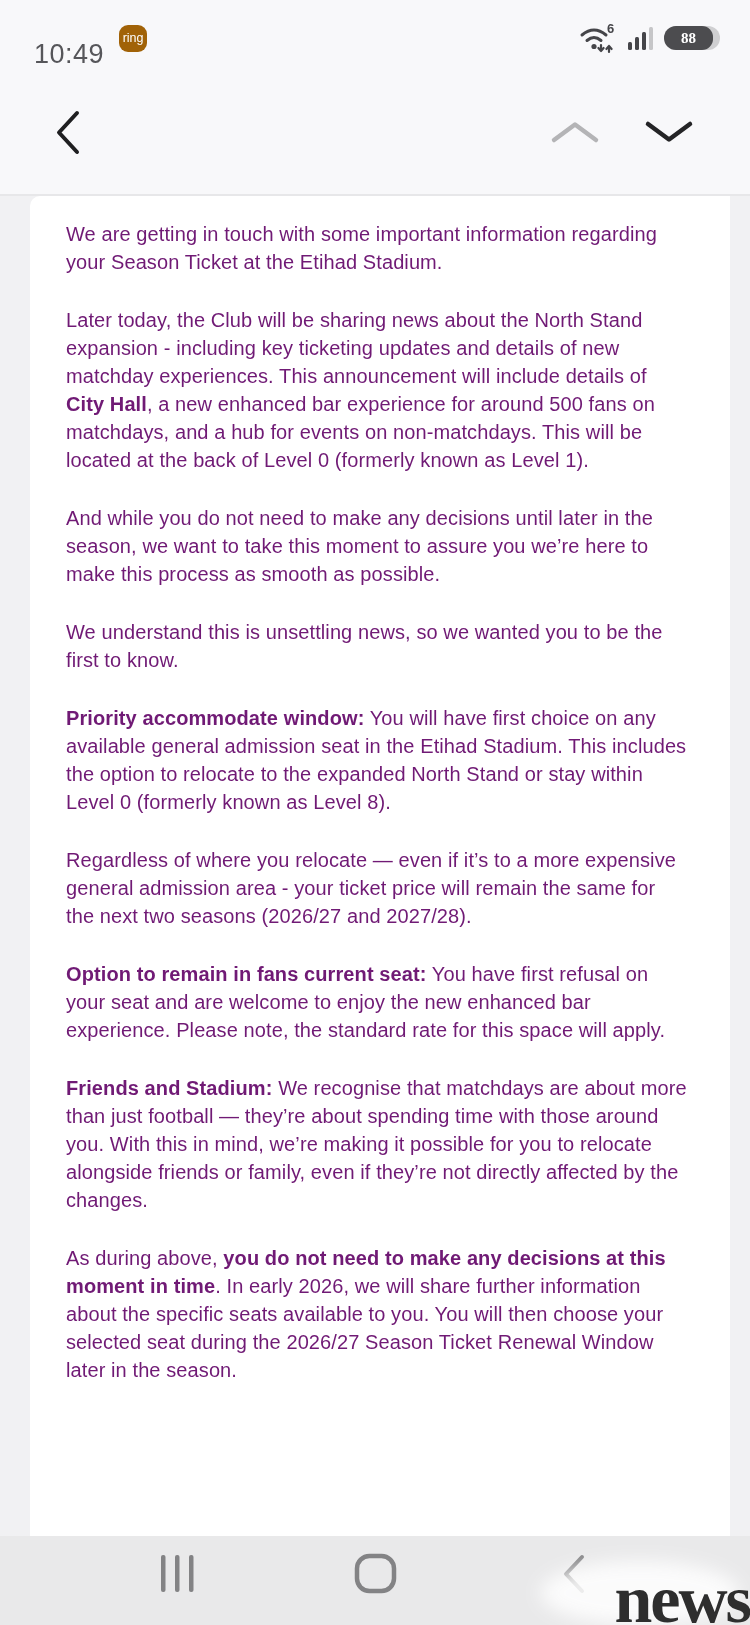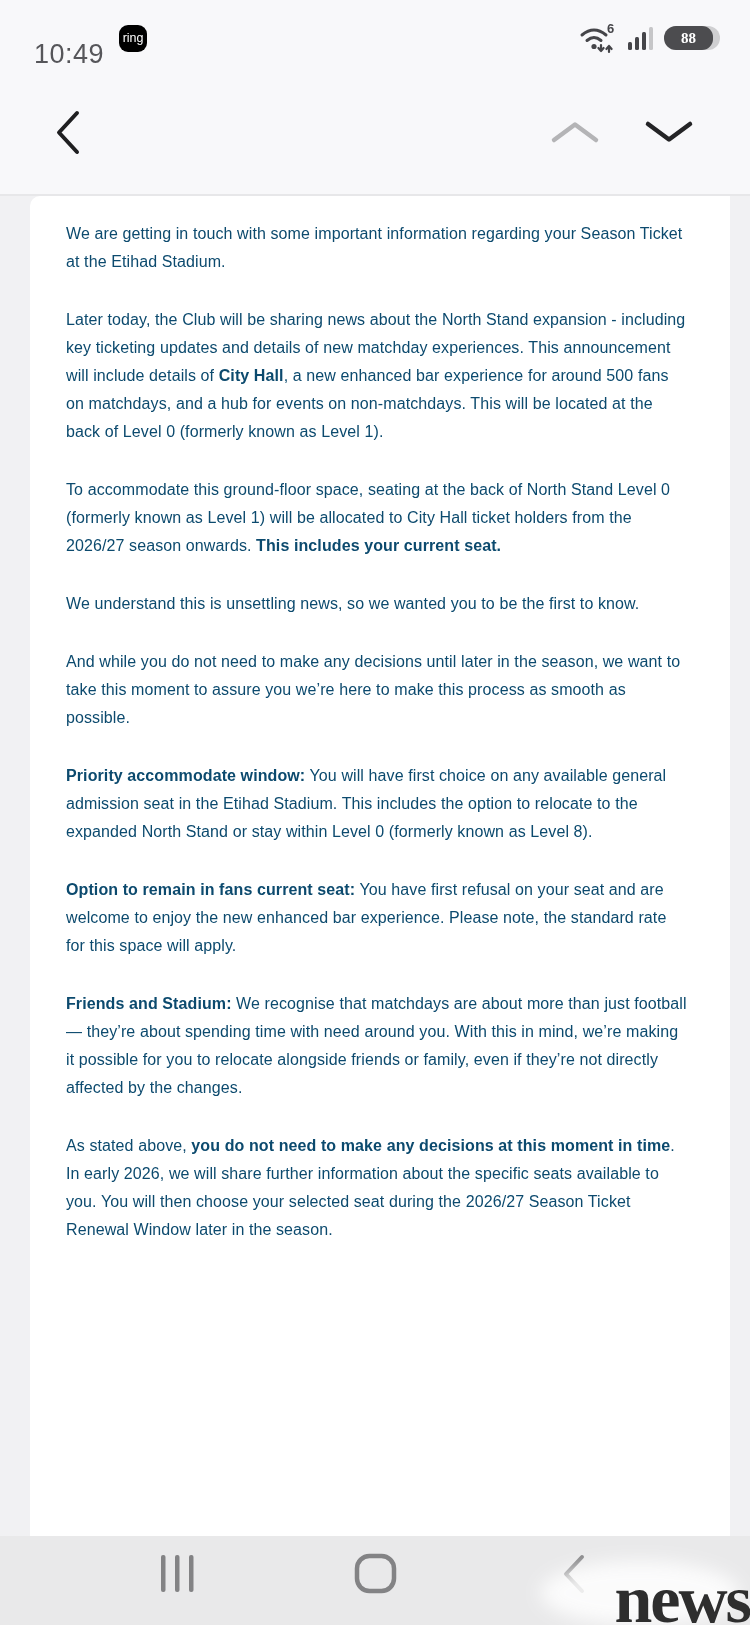--- a/index.html
+++ b/index.html
@@ -12,21 +12,21 @@
     color:#1d1d1f;
   }
   
   .status-bar {
     height:70px; display:flex; align-items:center;
     padding:6px 30px 0 34px;
   }
   .clock { font-size:27px; font-weight:500; color:#56565a; letter-spacing:.5px;margin-top:32px; }
   .carrier-badge {
     margin-left:15px; width:28px; height:27px; border-radius:9px;
-    background:#000000; color:#fff; font-size:12.5px;
+    background:#a16207; color:#fff; font-size:12.5px;
     display:flex; align-items:center; justify-content:center;
   }
   .status-right { margin-left:auto; display:flex; align-items:center; gap:9px; }
   .battery {
     width:56px; height:24px; border-radius:12px; background:#cfcfd1;
     position:relative; overflow:hidden;
   }
   .battery-fill { position:absolute; left:0; top:0; bottom:0; width:49px; background:#4c4c4f; border-radius:0 11px 11px 0; }
   .battery-text {
     position:absolute; left:0; top:0; width:49px; height:100%;
@@ -45,21 +45,21 @@
   
   .content {
     position:absolute; top:196px; bottom:89px; left:0; right:0;
     background:#f1f1f3; display:flex;
   }
   .gutter-l { width:30px; }
   .gutter-r { width:20px; }
   .page {
     flex:1; background:#ffffff; border-top-left-radius:10px;
     padding:24px 42px 0 36px;
-    font-size:16px; line-height:28px; color:#0c4a6e;
+    font-size:20px; line-height:28px; color:#701a75;
     overflow:hidden;
   }
   .page p { margin:0 0 30px 0; letter-spacing:.1px; }
   .page .b { font-weight:700; }
   
   .navbar {
     position:absolute; left:0; right:0; bottom:0; height:89px;
     background:#e9e9ea;
     display:grid; grid-template-columns:1fr 1fr 1fr;
     padding:0 78px 14px 78px; align-items:center; justify-items:center;
@@ -134,27 +134,27 @@
     </span>
   </button>
 </div>
 <div class="divider"></div>
 
 <div class="content">
   <div class="gutter-l"></div>
   <div class="page">
       <p><span>We are getting in touch with some important information regarding your Season Ticket at the Etihad Stadium.</span></p>
       <p><span>Later today, the Club will be sharing news about the North Stand expansion - including key ticketing updates and details of new matchday experiences. This announcement will include details of </span><span class="b">City Hall</span><span>, a new enhanced bar experience for around 500 fans on matchdays, and a hub for events on non-matchdays. This will be located at the back of Level 0 (formerly known as Level 1).</span></p>
-      <p><span>To accommodate this ground-floor space, seating at the back of North Stand Level 0 (formerly known as Level 1) will be allocated to City Hall ticket holders from the 2026/27 season onwards. </span><span class="b">This includes your current seat.</span></p>
+      <p><span>And while you do not need to make any decisions until later in the season, we want to take this moment to assure you we’re here to make this process as smooth as possible.</span></p>
       <p><span>We understand this is unsettling news, so we wanted you to be the first to know.</span></p>
-      <p><span>And while you do not need to make any decisions until later in the season, we want to take this moment to assure you we’re here to make this process as smooth as possible.</span></p>
       <p><span class="b">Priority accommodate window:</span><span> You will have first choice on any available general admission seat in the Etihad Stadium. This includes the option to relocate to the expanded North Stand or stay within Level 0 (formerly known as Level 8).</span></p>
+      <p><span>Regardless of where you relocate — even if it’s to a more expensive general admission area - your ticket price will remain the same for the next two seasons (2026/27 and 2027/28).</span></p>
       <p><span class="b">Option to remain in fans current seat:</span><span> You have first refusal on your seat and are welcome to enjoy the new enhanced bar experience. Please note, the standard rate for this space will apply.</span></p>
-      <p><span class="b">Friends and Stadium:</span><span> We recognise that matchdays are about more than just football — they’re about spending time with need around you. With this in mind, we’re making it possible for you to relocate alongside friends or family, even if they’re not directly affected by the changes.</span></p>
-      <p><span>As stated above, </span><span class="b">you do not need to make any decisions at this moment in time</span><span>. In early 2026, we will share further information about the specific seats available to you. You will then choose your selected seat during the 2026/27 Season Ticket Renewal Window later in the season.</span></p>
+      <p><span class="b">Friends and Stadium:</span><span> We recognise that matchdays are about more than just football — they’re about spending time with those around you. With this in mind, we’re making it possible for you to relocate alongside friends or family, even if they’re not directly affected by the changes.</span></p>
+      <p><span>As during above, </span><span class="b">you do not need to make any decisions at this moment in time</span><span>. In early 2026, we will share further information about the specific seats available to you. You will then choose your selected seat during the 2026/27 Season Ticket Renewal Window later in the season.</span></p>
     </div>
   <div class="gutter-r"></div>
 </div>
 
 <div class="navbar">
   <button class="icon-btn">
     <span>
       <svg width="33" height="37" viewBox="0 0 33 37">
         <rect x="0" y="0" width="4.5" height="37" rx="2" fill="#838385"></rect>
         <rect x="14" y="0" width="4.5" height="37" rx="2" fill="#838385"></rect>

